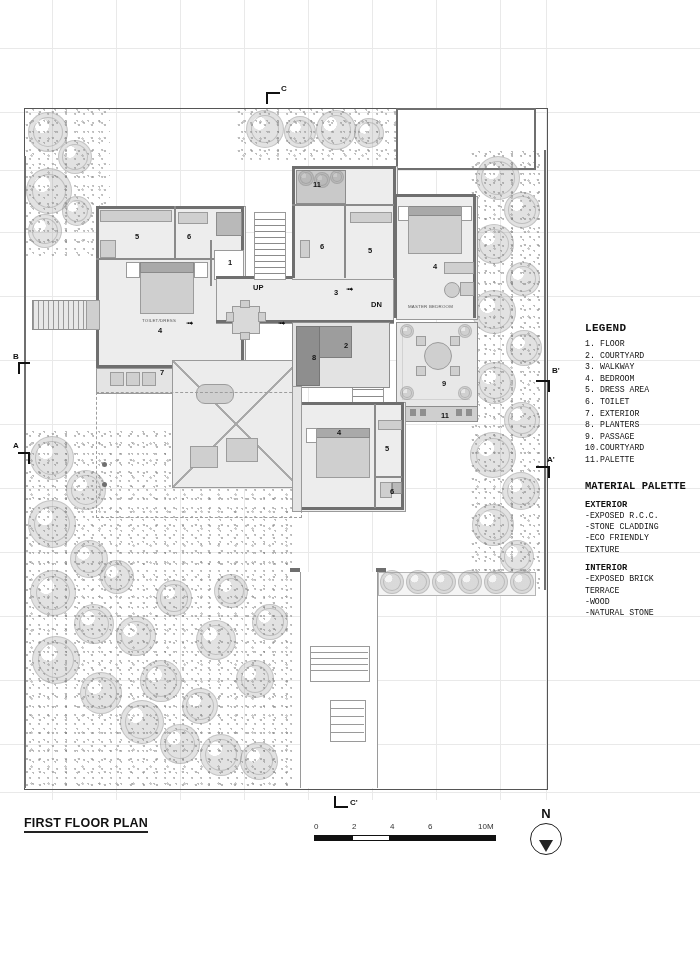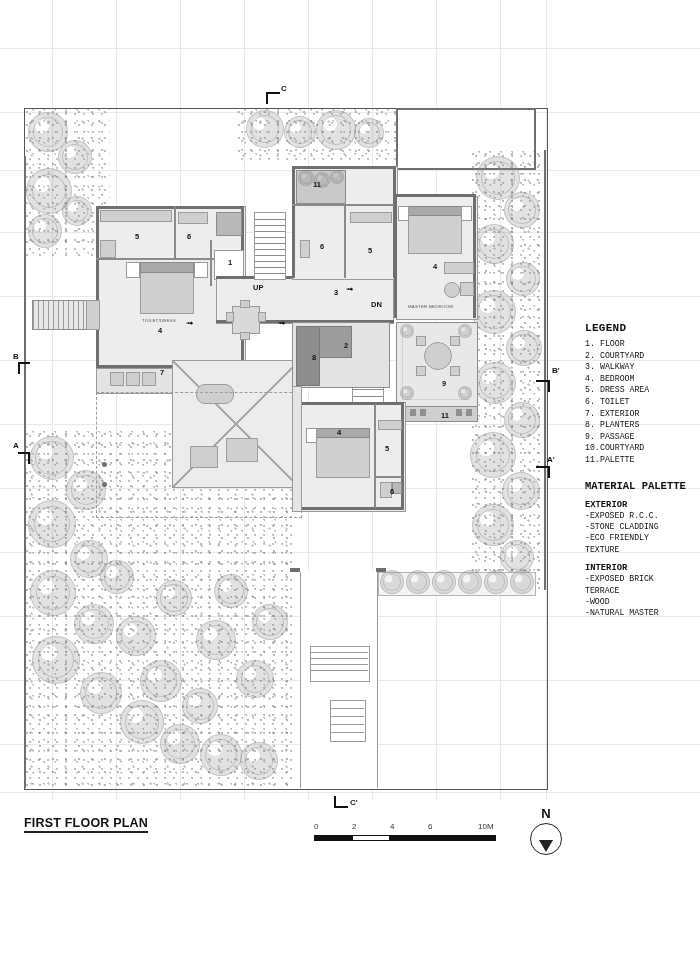--- a/index.html
+++ b/index.html
@@ -411,21 +411,21 @@
   <div class="mp-title">MATERIAL PALETTE</div>
   <div class="mp-sub">EXTERIOR</div>
   <div class="mp-item">-EXPOSED R.C.C.</div>
   <div class="mp-item">-STONE CLADDING</div>
   <div class="mp-item">-ECO FRIENDLY</div>
   <div class="mp-item"> TEXTURE</div>
   <div class="mp-sub">INTERIOR</div>
   <div class="mp-item">-EXPOSED BRICK</div>
   <div class="mp-item">TERRACE</div>
   <div class="mp-item">-WOOD</div>
-  <div class="mp-item">-NATURAL MASTER</div>
+  <div class="mp-item">-NATURAL STONE</div>
 </div>
 
 <div id="plan-title">FIRST FLOOR PLAN</div>
 
 <div id="scalewrap">
   <div class="lbl" style="left:0px;">0</div>
   <div class="lbl" style="left:38px;">2</div>
   <div class="lbl" style="left:76px;">4</div>
   <div class="lbl" style="left:114px;">6</div>
   <div class="lbl" style="left:164px;">10M</div>

